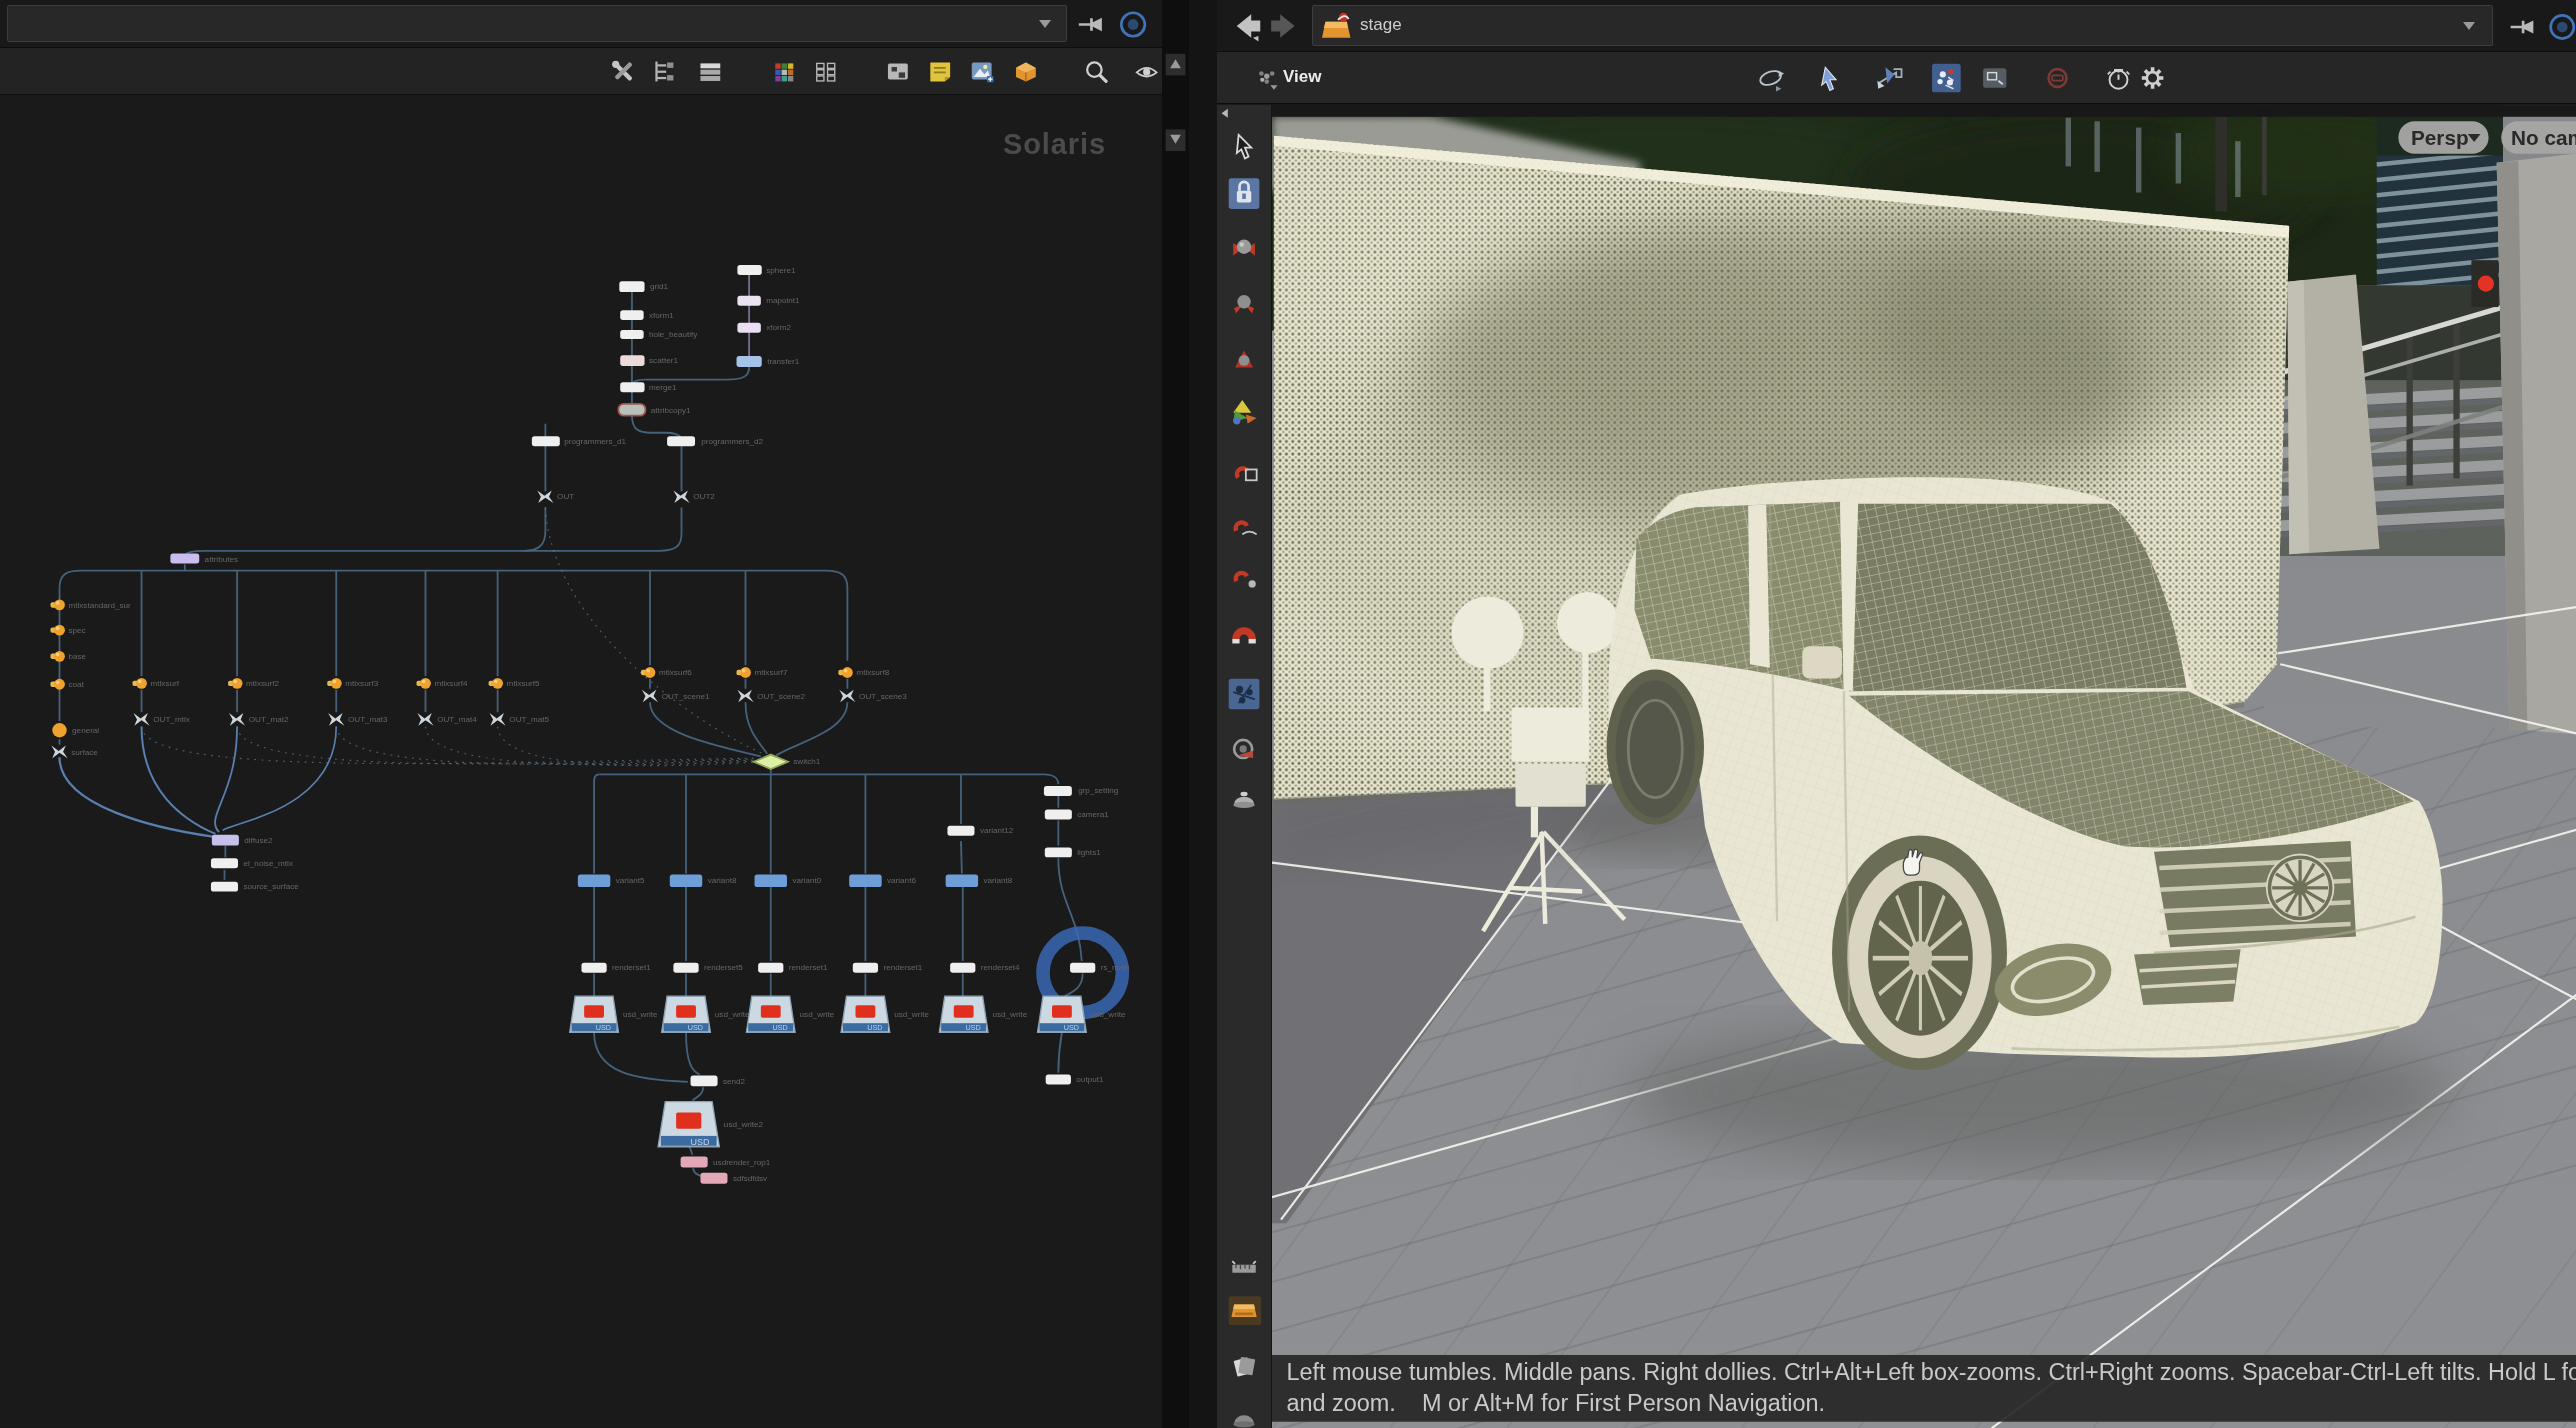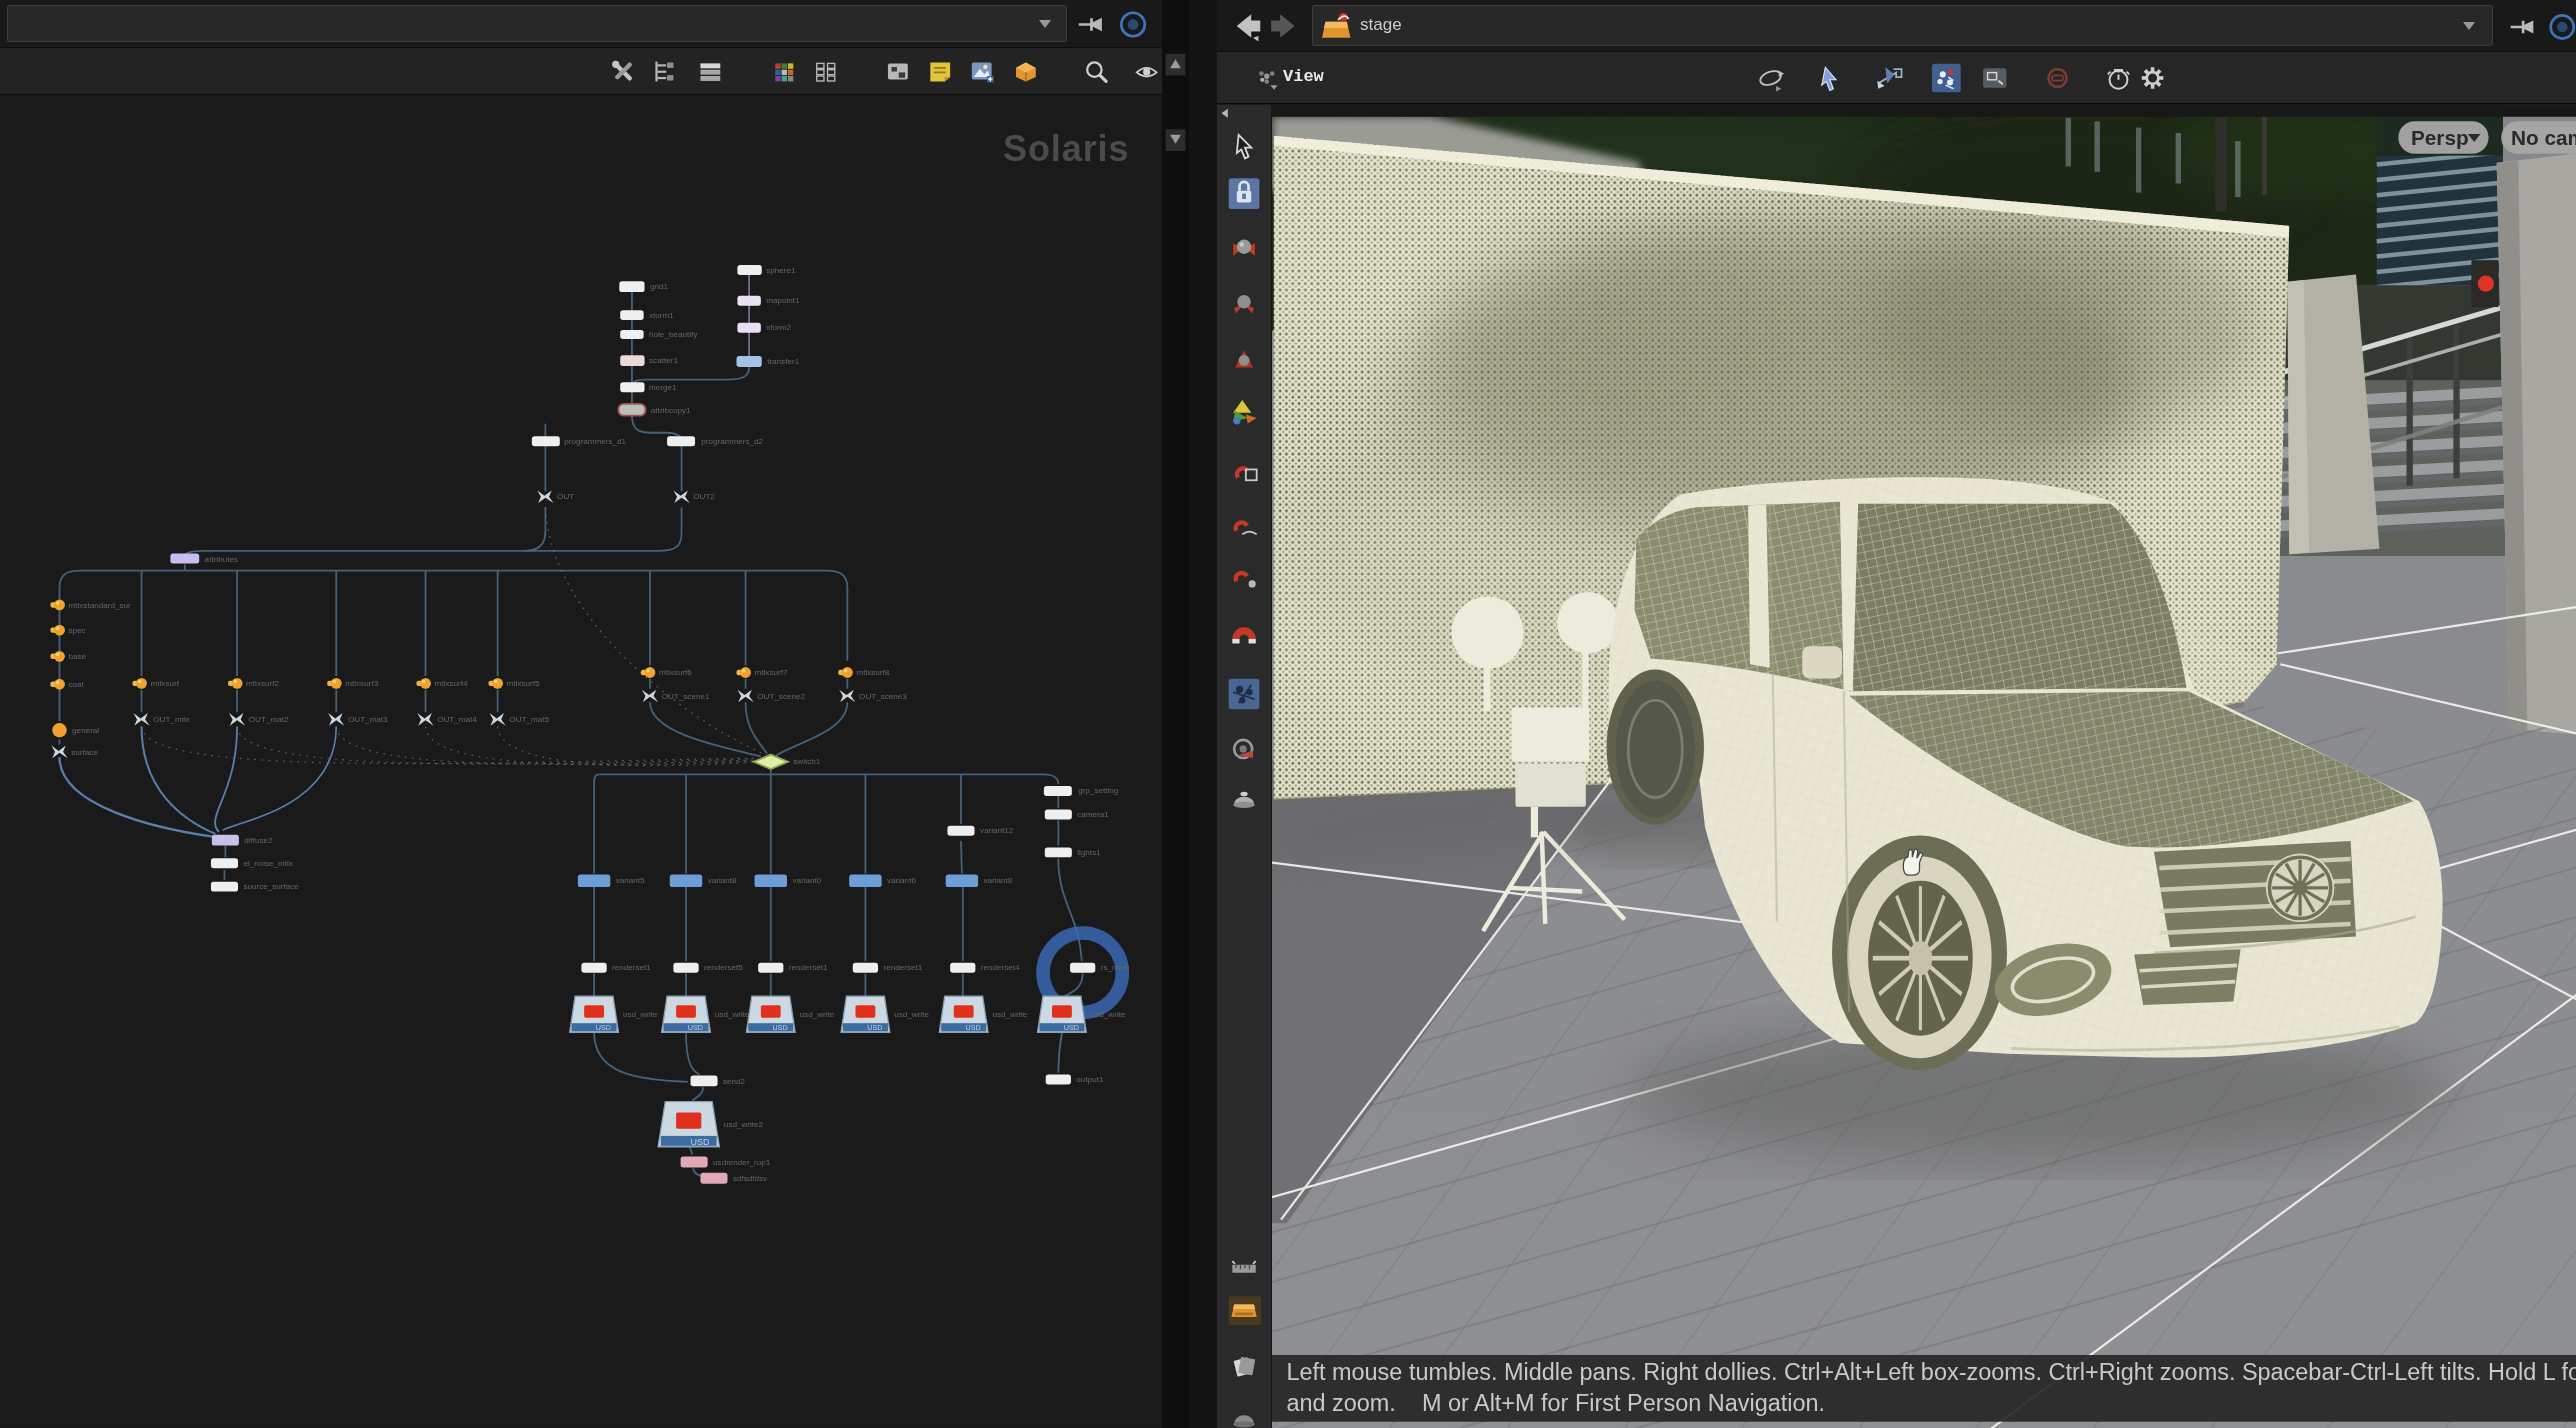--- a/index.html
+++ b/index.html
@@ -1,21 +1,21 @@
 <!DOCTYPE html>
 <html style="font-size:14.4px"><head><meta charset="utf-8"><style>
 html,body{margin:0;padding:0;background:#141414;}
 *{box-sizing:border-box;font-family:"Liberation Sans",sans-serif;}
 #app{position:relative;width:2576px;height:1428px;overflow:hidden;background:#141414;}
 .abs{position:absolute;}
 #lp{left:0;top:0;width:1162px;height:1428px;background:#1a1a1a;}
 #lp-r1{left:0;top:0;width:1162px;height:48px;background:#191919;border-bottom:0.9px solid #0d0d0d;}
 #lp-combo{left:7.2px;top:5.4px;width:1060px;height:37px;background:#282828;border:0.9px solid #3d3d3d;border-radius:1.8px;}
 #lp-r2{left:0;top:48px;width:1162px;height:47px;background:#232323;border-bottom:0.9px solid #0e0e0e;}
-#solaris{left:1003px;top:128px;font-size:36px;font-weight:bold;color:#4b4b4b;letter-spacing:0.9px;}
+#solaris{left:1003px;top:128px;font-size:29px;font-weight:bold;color:#4b4b4b;letter-spacing:0.9px;}
 #dv{left:1162px;top:0;width:27px;height:1428px;background:#0e0e0e;}
 #rp{left:1189px;top:0;width:1387px;height:1428px;background:#1a1a1a;margin-left:28px;}
 #rp-r1{left:0;top:0;width:1387px;height:52px;background:#191919;border-bottom:0.9px solid #0d0d0d;}
 #rp-combo{left:95px;top:5.4px;width:1181px;height:41px;background:#282828;border:0.9px solid #3d3d3d;border-radius:1.8px;}
 #rp-r2{left:0;top:52px;width:1387px;height:52px;background:#262626;border-bottom:0.9px solid #0c0c0c;}
 #rp-col{left:0;top:105px;width:55px;height:1324px;background:#2a2a2a;border-right:0.9px solid #151515;}
 #rp-vp{left:55px;top:105px;width:1332px;height:1324px;background:#0ea5e9;}
 .tri{width:0;height:0;border-left:6.3px solid transparent;border-right:6.3px solid transparent;border-top:8px solid #9a9a9a;}
 </style></head><body>
 <div id="app">
@@ -449,21 +449,21 @@
           </g>
           <g transform="translate(51,27)">
             <circle r="3" fill="#9a9a9a"></circle>
             <circle cx="-6" cy="-3" r="2.6" fill="#7f7f7f"></circle>
             <circle cx="6" cy="-3" r="2.6" fill="#7f7f7f"></circle>
             <circle cx="0" cy="6" r="2.6" fill="#7f7f7f"></circle>
             <circle cx="-5" cy="4" r="2.4" fill="#b0b0b0"></circle>
             <path d="M4,10 L12,10 L8,15 Z" fill="#9a9a9a"></path>
           </g>
         </svg></div>
-<div class="abs" style="left:66px;top:67px;color:#ececec;font-size:17px;font-weight:bold;font-family:Liberation Mono, monospace;">View</div>
+<div class="abs" style="left:66px;top:67px;color:#ececec;font-size:17px;font-weight:bold;">View</div>
 <div id="rp-col" class="abs"></div>
 <div class="abs" style="left:0;top:105px"><svg width="55" height="1324" viewBox="0 0 61 1468">
           <path d="M4,6 L14,6 L9,13 Z" fill="#b8b8b8" transform="rotate(90 9 9)"></path>
           <g transform="translate(30,46)">
             <path d="M-6,-13 L8,1 L1,1 L5,11 L1,13 L-3,3 L-8,7 Z" fill="#1d1d1d" stroke="#d8d8d8" stroke-width="2"></path>
           </g>
           <g transform="translate(30,98)">
             <rect x="-17" y="-17" width="34" height="34" rx="3" fill="#5b76a3"></rect>
             <rect x="-8" y="-3" width="16" height="13" rx="2" fill="#dde4ee"></rect>
             <path d="M-5,-3 L-5,-8 A5,5 0 0 1 5,-8 L5,-3" fill="none" stroke="#dde4ee" stroke-width="3"></path>

